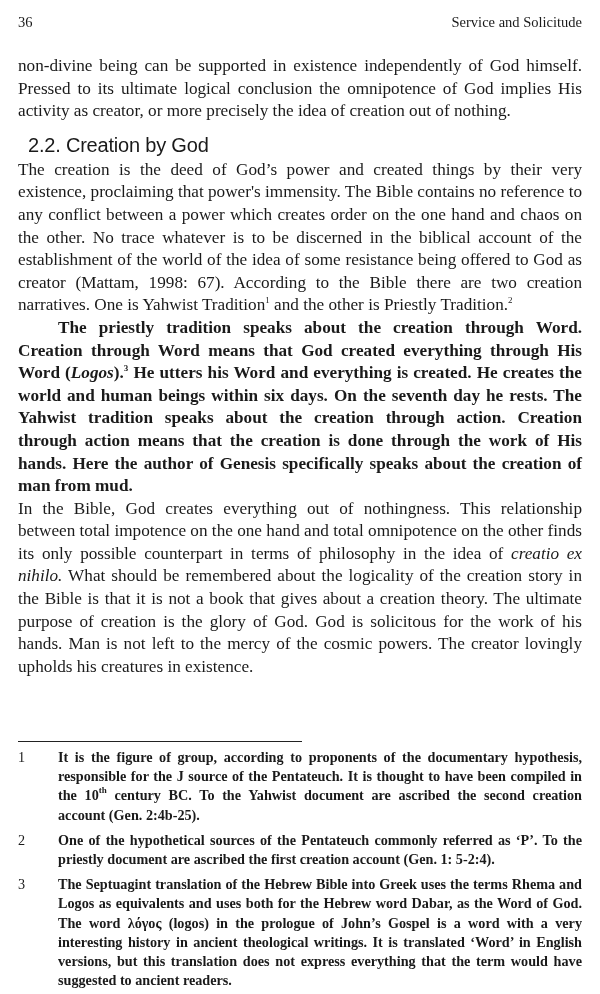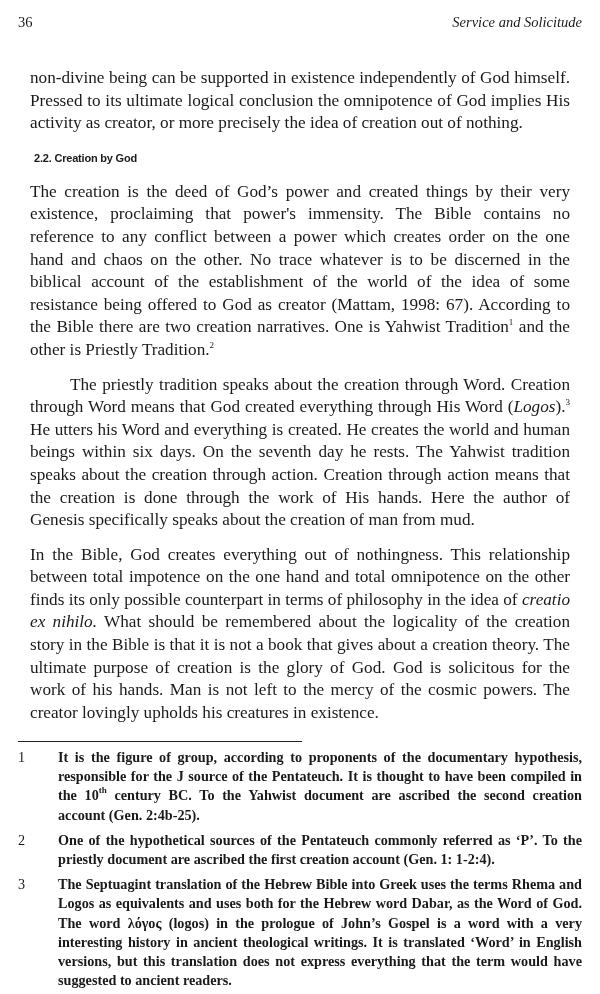--- a/index.html
+++ b/index.html
@@ -31,41 +31,41 @@
     }
     .page-number {
       position: absolute;
       left: 0;
       top: 0;
     }
     .running-title {
       position: absolute;
       right: 0;
       top: 0;
-      font-style: italic;
     }
     .body-text {
       position: absolute;
       top: 55px;
       left: 0;
       width: 564px;
       font-size: 17.2px;
       line-height: 22.6px;
     }
     p {
-      margin: 12px;
+      margin: 0;
       text-align: justify;
     }
     p.indent {
       text-indent: 40px;
+      font-weight: bold;
     }
     h2 {
-      font-size: 11px;
-      font-weight: bold;
-      margin: 11px 0 3px 16px;
+      font-size: 20px;
+      font-weight: normal;
+      margin: 11px 0 3px 10px;
       line-height: 22px;
       font-family: "Liberation Sans", "DejaVu Sans", sans-serif;
       letter-spacing: -0.2px;
     }
     sup {
       font-size: 9px;
       line-height: 0;
       vertical-align: 7px;
     }
     .footnote-rule {
@@ -120,21 +120,21 @@
 
   <div class="footnote-rule"></div>
 
   <div class="footnotes">
     <div class="footnote">
       <span class="fn-num">1</span>
       <span class="fn-text"><span>It is the figure of group, according to proponents of the documentary hypothesis, responsible for the J source of the Pentateuch. It is thought to have been compiled in the 10</span><sup>th</sup><span> century BC. To the Yahwist document are ascribed the second creation account (Gen. 2:4b-25).</span></span>
     </div>
     <div class="footnote">
       <span class="fn-num">2</span>
-      <span class="fn-text">One of the hypothetical sources of the Pentateuch commonly referred as ‘P’. To the priestly document are ascribed the first creation account (Gen. 1: 1-2:4).</span>
+      <span class="fn-text">One of the hypothetical sources of the Pentateuch commonly referred as ‘P’. To the priestly document are ascribed the first creation account (Gen. 1: 5-2:4).</span>
     </div>
     <div class="footnote">
       <span class="fn-num">3</span>
       <span class="fn-text">The Septuagint translation of the Hebrew Bible into Greek uses the terms Rhema and Logos as equivalents and uses both for the Hebrew word Dabar, as the Word of God. The word λόγος (logos) in the prologue of John’s Gospel is a word with a very interesting history in ancient theological writings. It is translated ‘Word’ in English versions, but this translation does not express everything that the term would have suggested to ancient readers.</span>
     </div>
   </div>
 
 </div>
 
 </body></html>

